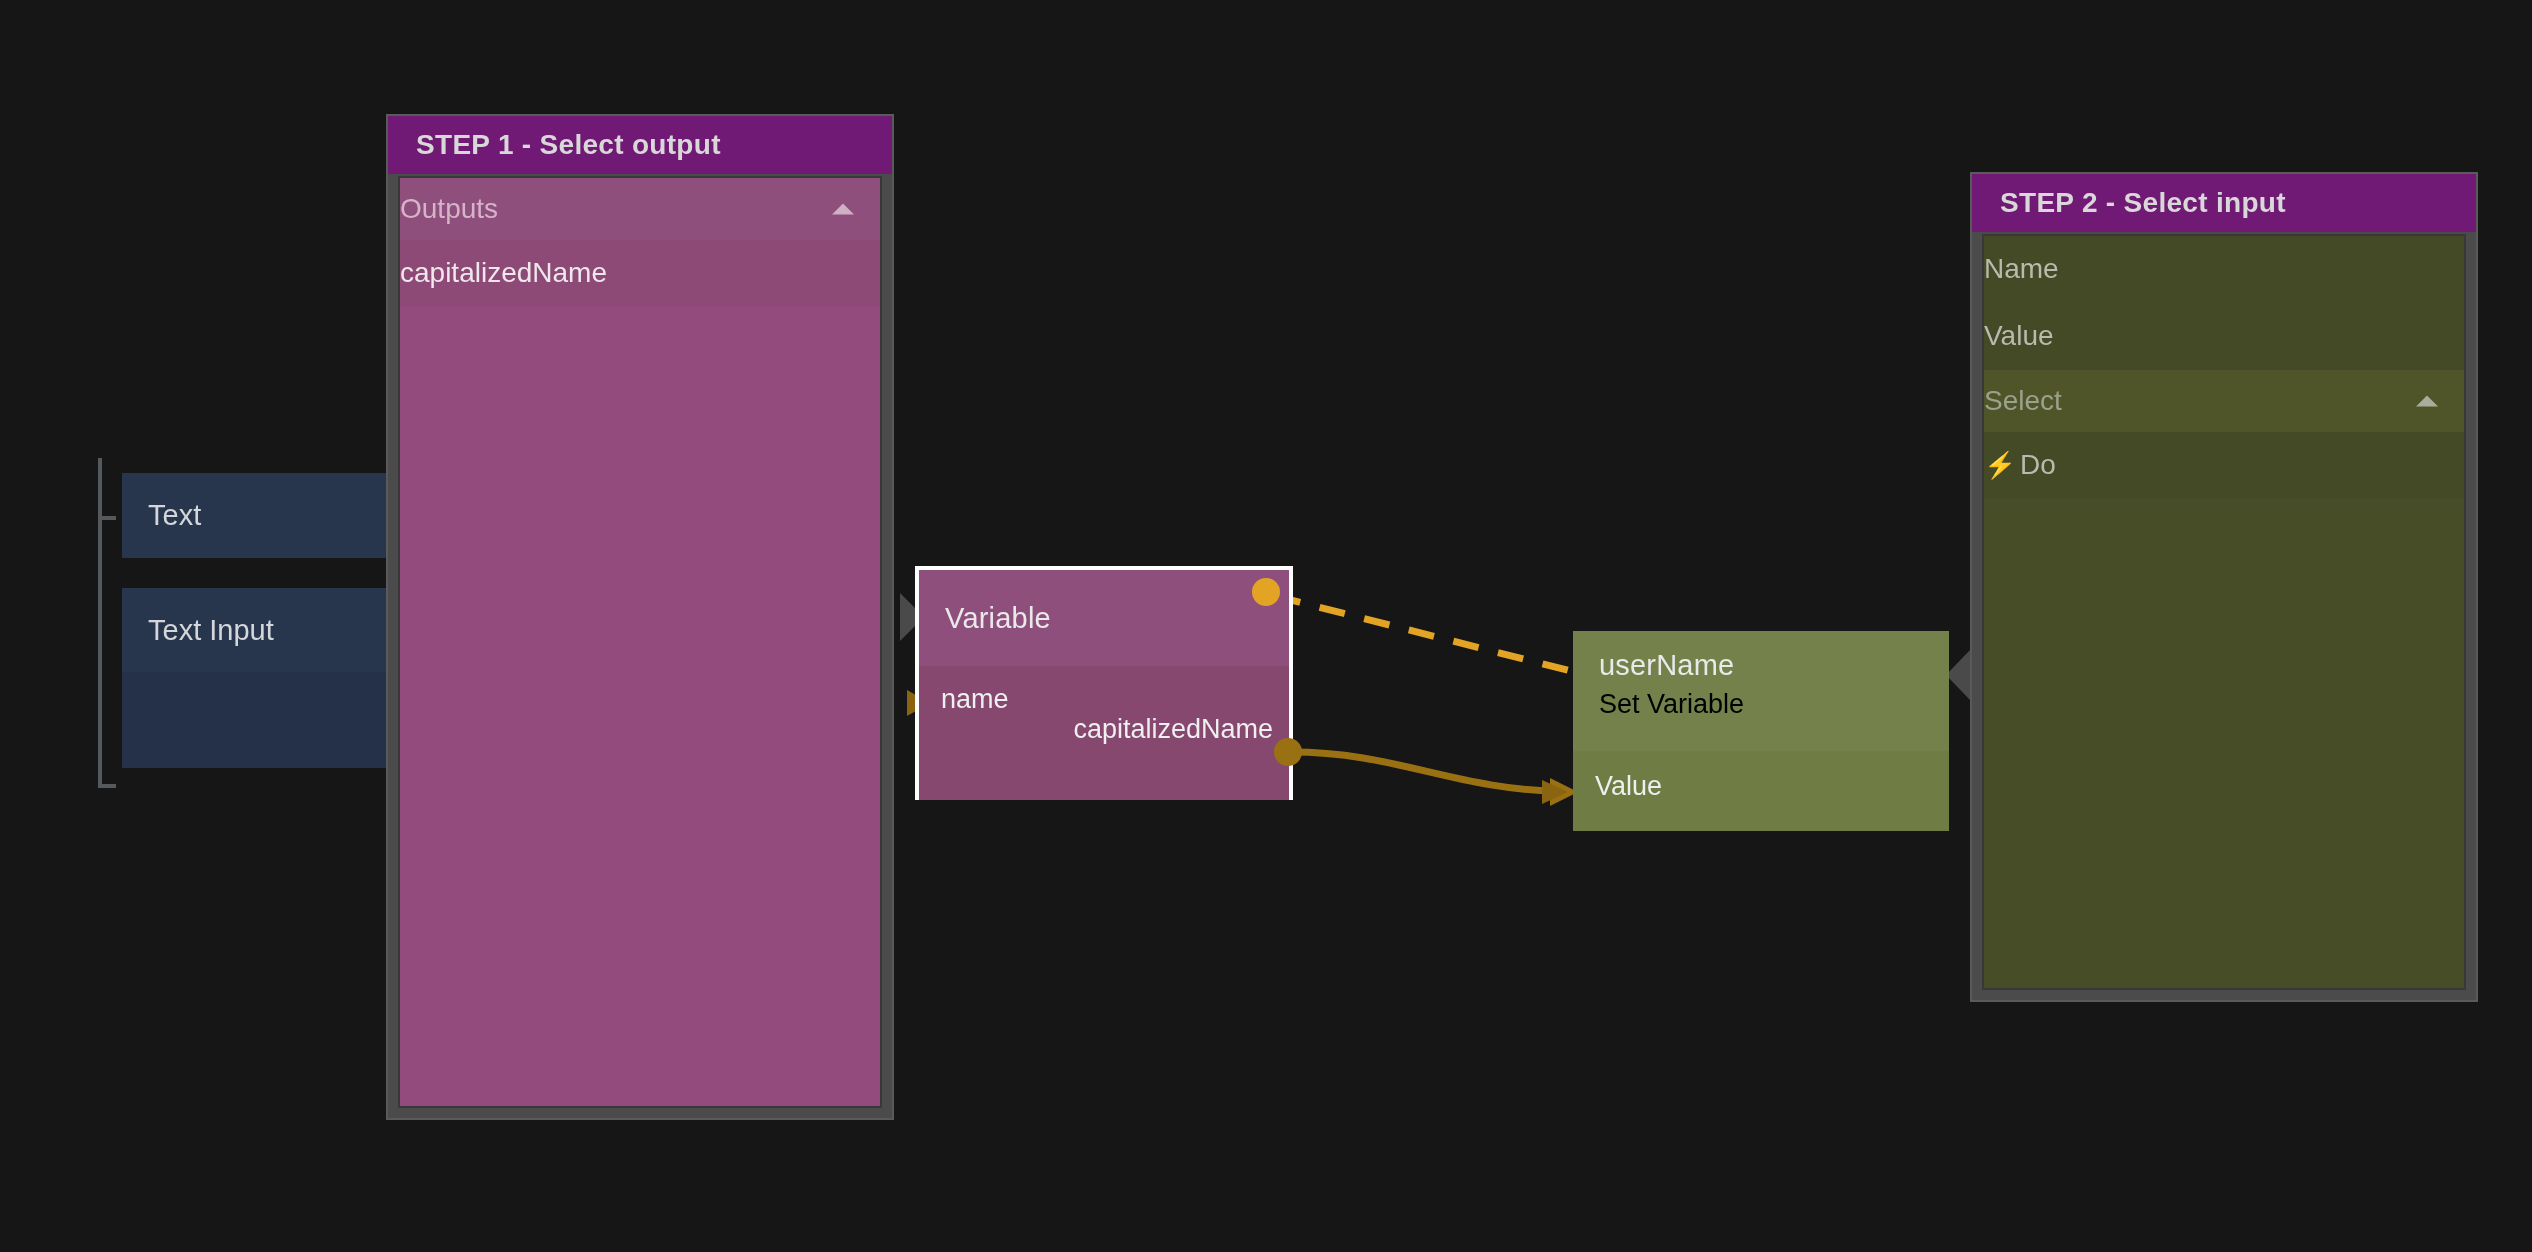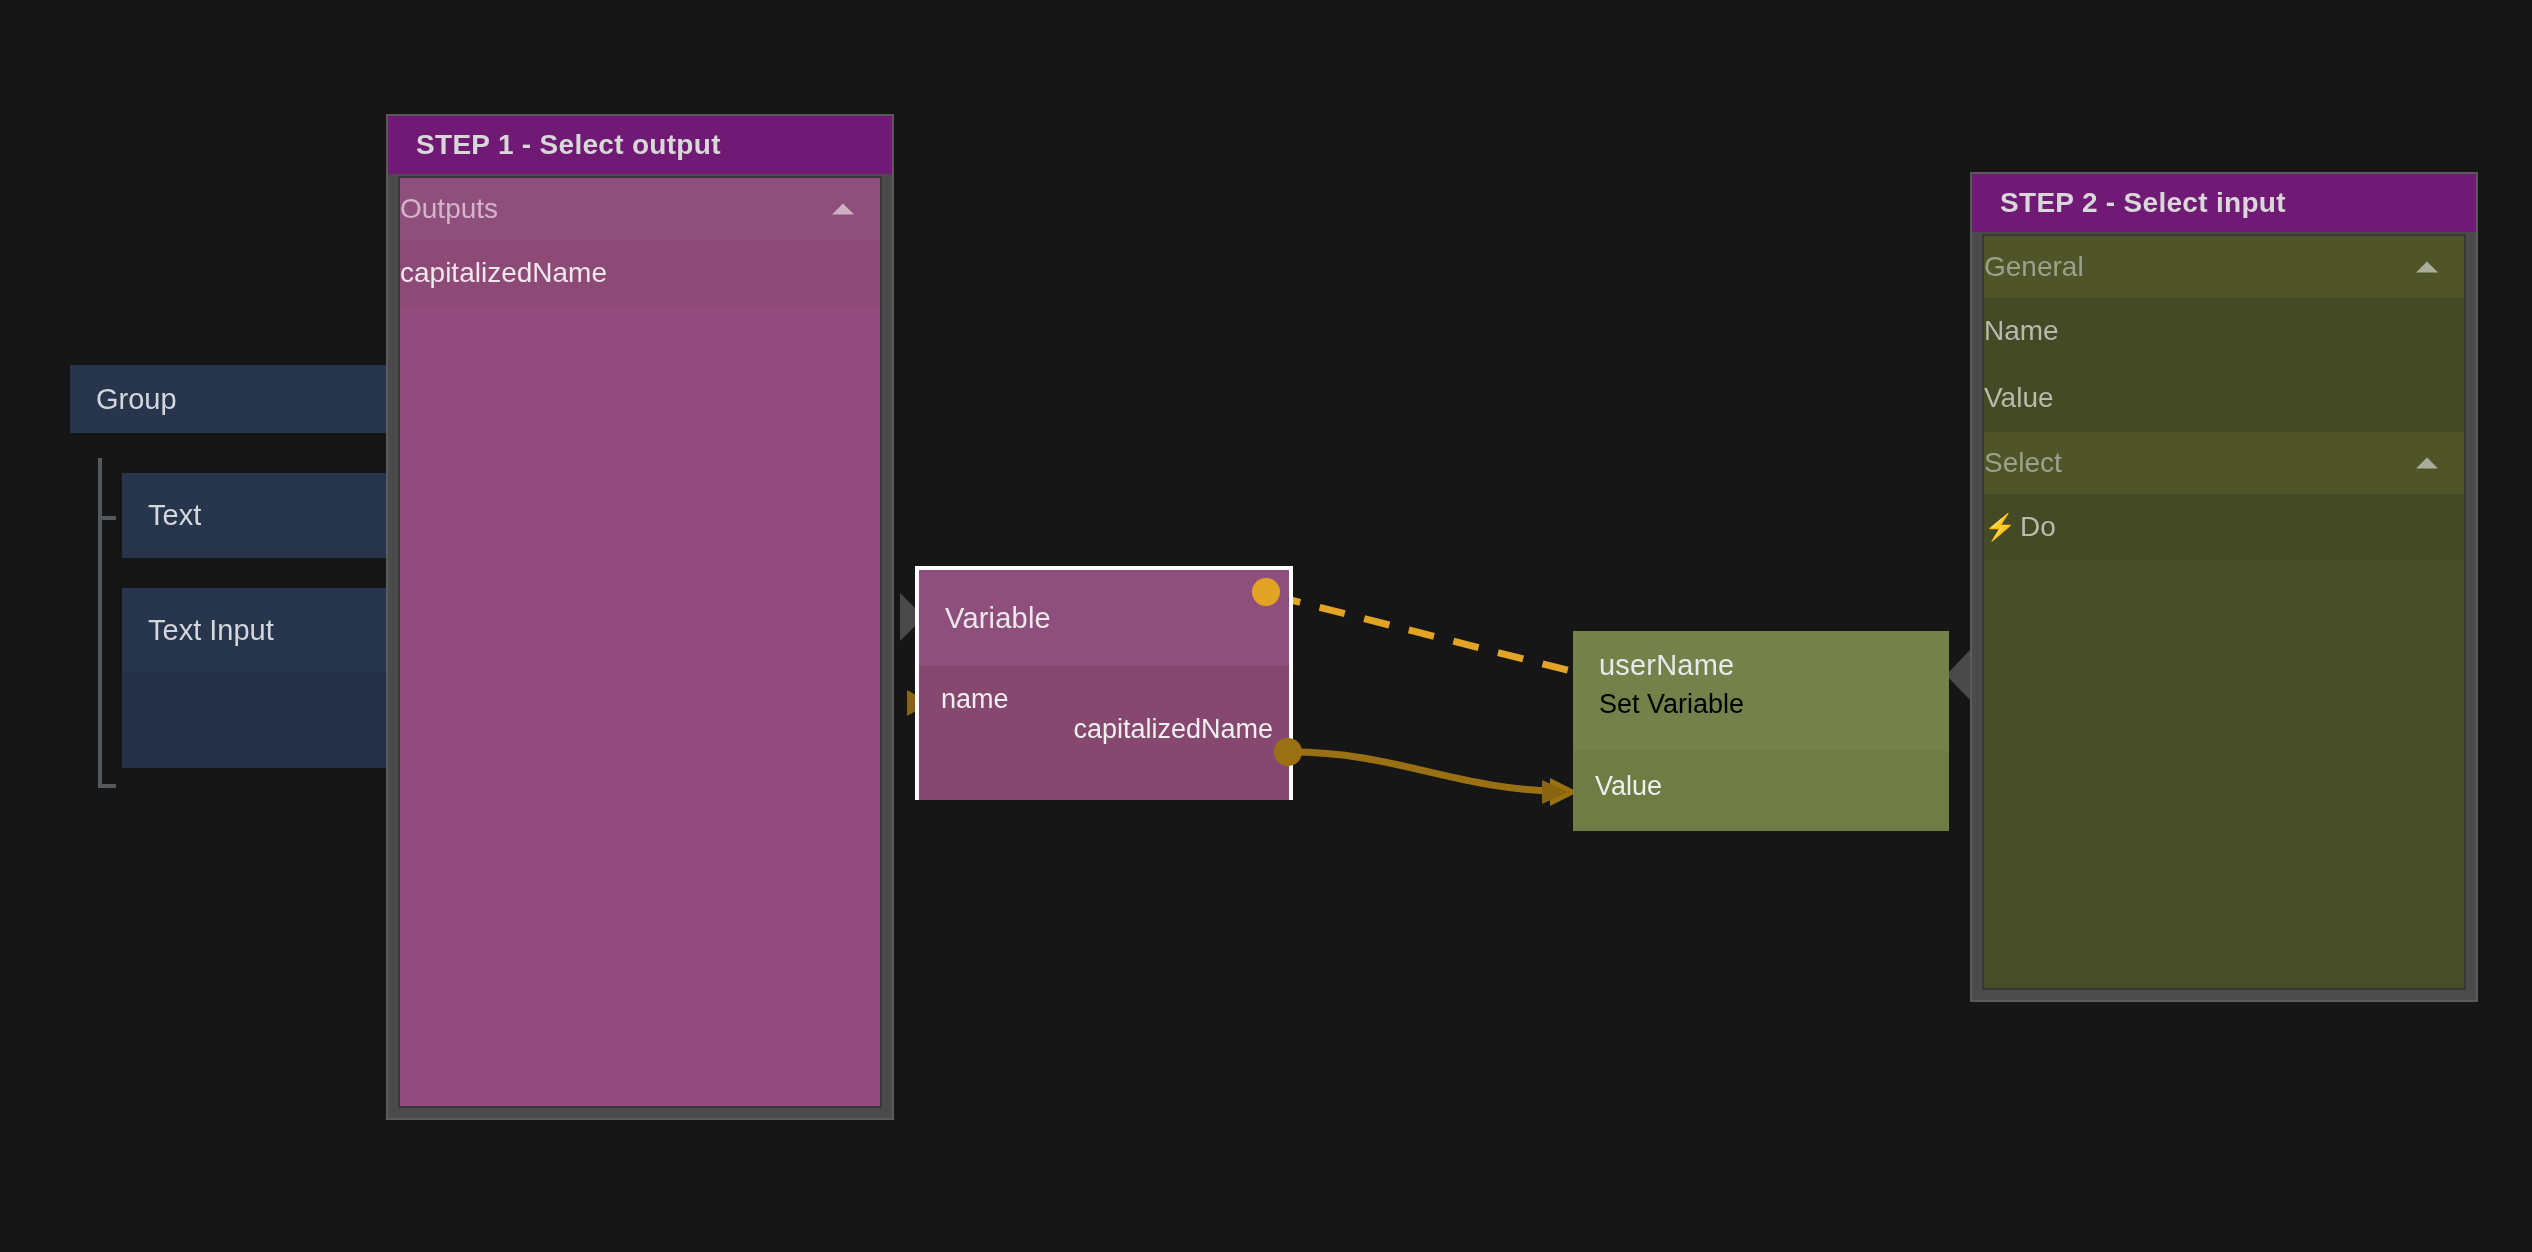--- a/index.html
+++ b/index.html
@@ -156,25 +156,20 @@
     pointer-events: none;
     overflow: visible;
   }
   .dot { position: absolute; border-radius: 50%; }
 </style>
 </head>
 <body>
 
 <div id="root">
 
-  <div class="tree-node" style="left:70px; top:365px; width:318px; height:68px;">
-    <div class="tree-head" style="height:68px;">
-      <span>Group</span>
-    </div>
-  </div>
 
   <div class="tree-line" style="left:98px; top:458px; width:4px; height:330px;"></div>
   <div class="tree-line" style="left:98px; top:516px; width:18px; height:4px;"></div>
   <div class="tree-line" style="left:98px; top:784px; width:18px; height:4px;"></div>
 
   <div class="tree-node" style="left:122px; top:588px; width:266px; height:180px;">
     <div class="tree-head" style="height:84px;">
       <span>Text Input</span>
     </div>
     <div class="tree-body" style="height:96px;"></div>
@@ -239,24 +234,20 @@
         <span class="lbl">capitalizedName</span>
       </div>
     </div>
   </div>
 
   <div class="panel p2" style="left:1970px; top:172px; width:508px; height:830px;">
     <div class="panel-header">
       <span>STEP 2 - Select input</span>
     </div>
     <div class="panel-list p2-fill">
-      <div class="list-row p2-group" style="height:62px;">
-        <span class="lbl">General</span>
-        <span class="chevron-up"></span>
-      </div>
       <div class="list-row p2-item" style="height:66px;">
         <span class="lbl">Name</span>
       </div>
       <div class="list-row p2-item" style="height:68px;">
         <span class="lbl">Value</span>
       </div>
       <div class="list-row p2-group" style="height:62px;">
         <span class="lbl">Select</span>
         <span class="chevron-up"></span>
       </div>

